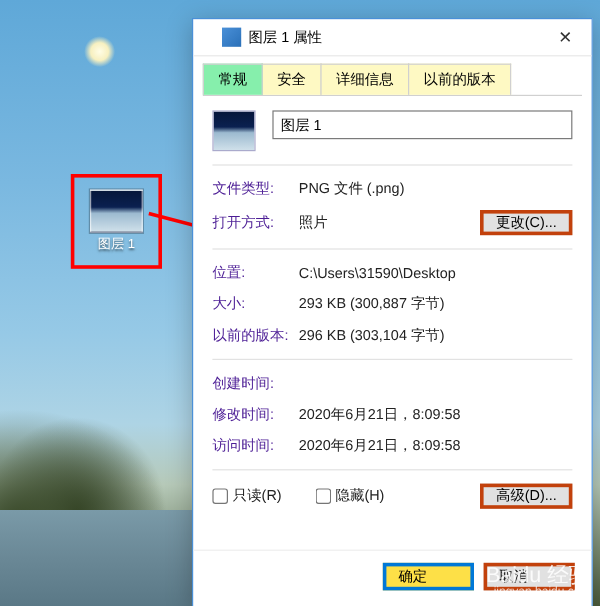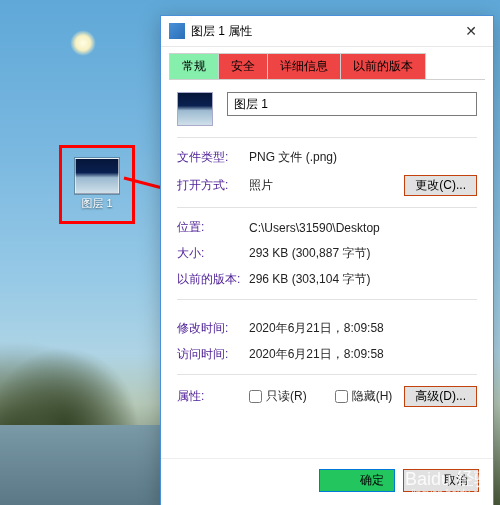--- a/index.html
+++ b/index.html
@@ -11,50 +11,50 @@
 .watermark .main{font-size:18px;font-weight:normal;line-height:1}
 .watermark .sub{font-size:10px;opacity:.9}
 
 .desktop-icon-box{position:absolute;left:59px;top:145px;width:70px;height:73px;border:3px solid #ff0000;display:flex;flex-direction:column;align-items:center;justify-content:center;gap:2px}
 .file-thumb{width:42px;height:34px;background:linear-gradient(180deg,#06163a 0%,#0a2050 40%,#9cbad0 55%,#cfe0ea 100%);border:1px solid rgba(255,255,255,.6);box-shadow:0 0 0 1px rgba(0,0,0,.25)}
 .file-label{color:#fff;font-size:11px;text-shadow:0 1px 2px rgba(0,0,0,.6)}
 
 .arrow{position:absolute;left:122px;top:172px;pointer-events:none}
 
 .dialog{position:absolute;left:160px;top:15px;width:332px;height:490px;background:#fff;border:1px solid #4a90d8;box-shadow:0 4px 20px rgba(0,0,0,.25);display:flex;flex-direction:column}
-.titlebar{height:30px;display:flex;align-items:center;padding:0 0 0 8px;border-bottom:1px solid #e8e8e8}
+.titlebar{height:30px;display:flex;align-items:center;padding:0 0 0 24px;border-bottom:1px solid #e8e8e8}
 .title-icon{width:16px;height:16px;background:linear-gradient(135deg,#4a90d8 0%,#2a70b8 100%);margin-right:6px}
 .title-text{flex:1;font-size:12px}
 .title-close{width:44px;height:30px;display:flex;align-items:center;justify-content:center;cursor:pointer}
 .x{font-size:14px;line-height:1;color:#333}
 
 .tabs{display:flex;padding:6px 8px 0 8px;gap:0}
 .tab{padding:4px 12px;border:1px solid #d0d0d0;border-bottom:none;background:#fff;margin-right:-1px;cursor:pointer;position:relative}
 .tab.active{background:#86efac;z-index:2}
-.tab:not(.active){background:#ef4444}
+.tab:not(.active){background:#fef9c3}
 .tab-baseline{height:1px;background:#d0d0d0;margin:0 8px}
 
 .body{flex:1;padding:12px 16px 8px 16px;display:flex;flex-direction:column;gap:9px;font-size:12px;color:#222}
 .row{display:flex;align-items:center}
 .label{width:72px;color:#4c1d95;flex-shrink:0}
 .value{flex:1;color:#222}
 .icon-row{display:flex;align-items:flex-start;gap:14px}
 .big-thumb{width:34px;height:32px;background:linear-gradient(180deg,#06163a 0%,#0a2050 40%,#9cbad0 55%,#cfe0ea 100%);border:1px solid #aac}
 .name-field{flex:1;border:1px solid #7a7a7a;padding:4px 6px;font-size:12px;height:14px}
 .sep{height:1px;background:#e2e2e2;margin:2px 0}
-.btn{border:1px solid #c2410c;background:#e1e1e1;padding:2px 10px;height:21px;font-size:12px;cursor:pointer;min-width:72px;display:inline-flex;align-items:center;justify-content:flex-end}
+.btn{border:3px solid #c2410c;background:#e1e1e1;padding:2px 10px;height:21px;font-size:12px;cursor:pointer;min-width:72px;display:inline-flex;align-items:center;justify-content:flex-start}
 .right-btn{margin-left:auto}
 
 .chk-row{display:flex;align-items:flex-start;gap:28px}
 .chk{display:inline-flex;align-items:center;gap:4px}
 .chk input{width:13px;height:13px;margin:0}
 
 .footer{padding:10px 14px 14px 0;display:flex;justify-content:flex-end;gap:8px;border-top:1px solid #eee}
 .footer .btn{min-width:76px;height:23px}
-.footer .btn.primary{background:#22c55e;border-color:#0078d7}
+.footer .btn.primary{background:#fde047;border-color:#0078d7}
 </style>
 </head>
 <body>
 
 <div class="desktop">
   <div class="sun"></div>
   <div class="trees"></div>
   <div class="water"></div>
 
   <div class="desktop-icon-box">
@@ -116,33 +116,33 @@
         <span class="label">大小:</span>
         <span class="value">293 KB (300,887 字节)</span>
       </div>
       <div class="row">
         <span class="label">以前的版本:</span>
         <span class="value">296 KB (303,104 字节)</span>
       </div>
       <div class="sep"></div>
 
       <div class="row">
+        <span class="label">创建时间:</span>
       </div>
       <div class="row">
         <span class="label">修改时间:</span>
         <span class="value">2020年6月21日，8:09:58</span>
       </div>
       <div class="row">
         <span class="label">访问时间:</span>
         <span class="value">2020年6月21日，8:09:58</span>
       </div>
       <div class="sep"></div>
 
       <div class="row">
-        <span class="label">属性:</span>
         <span class="chk-row">
           <label class="chk">
             <input type="checkbox" style="">
             <span>只读(R)</span>
           </label>
           <label class="chk">
             <input type="checkbox" style="">
             <span>隐藏(H)</span>
           </label>
         </span>

